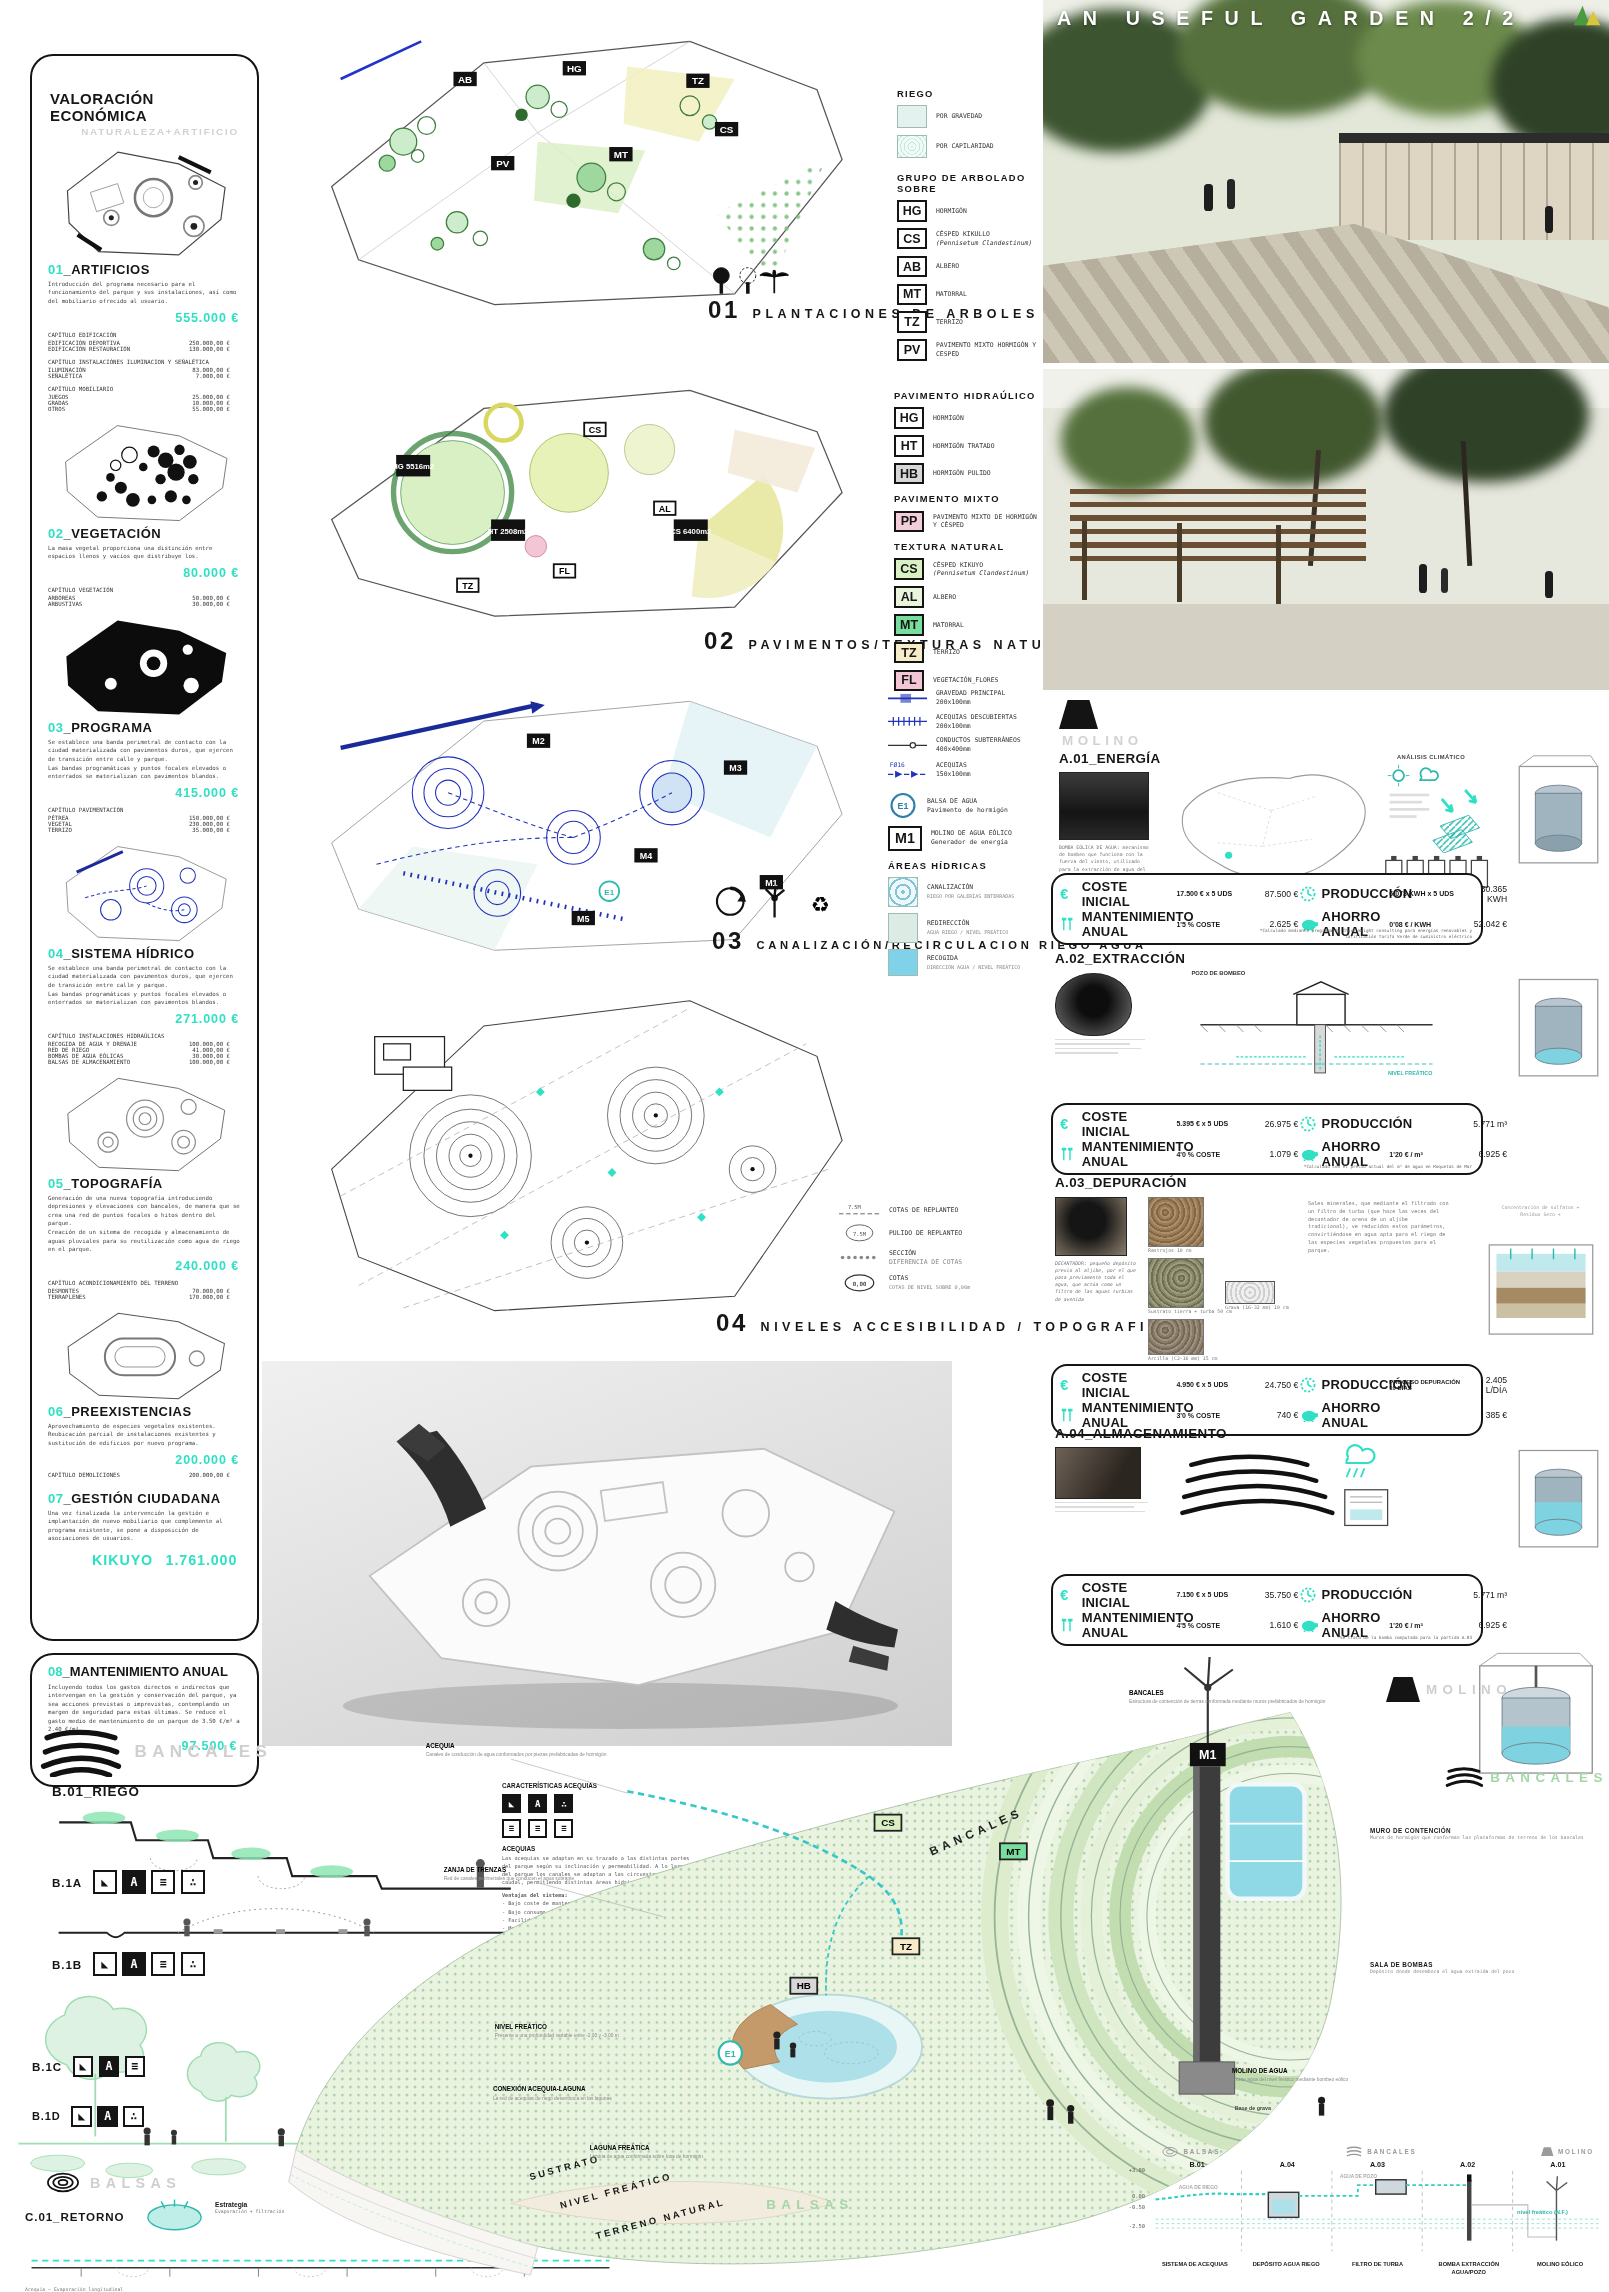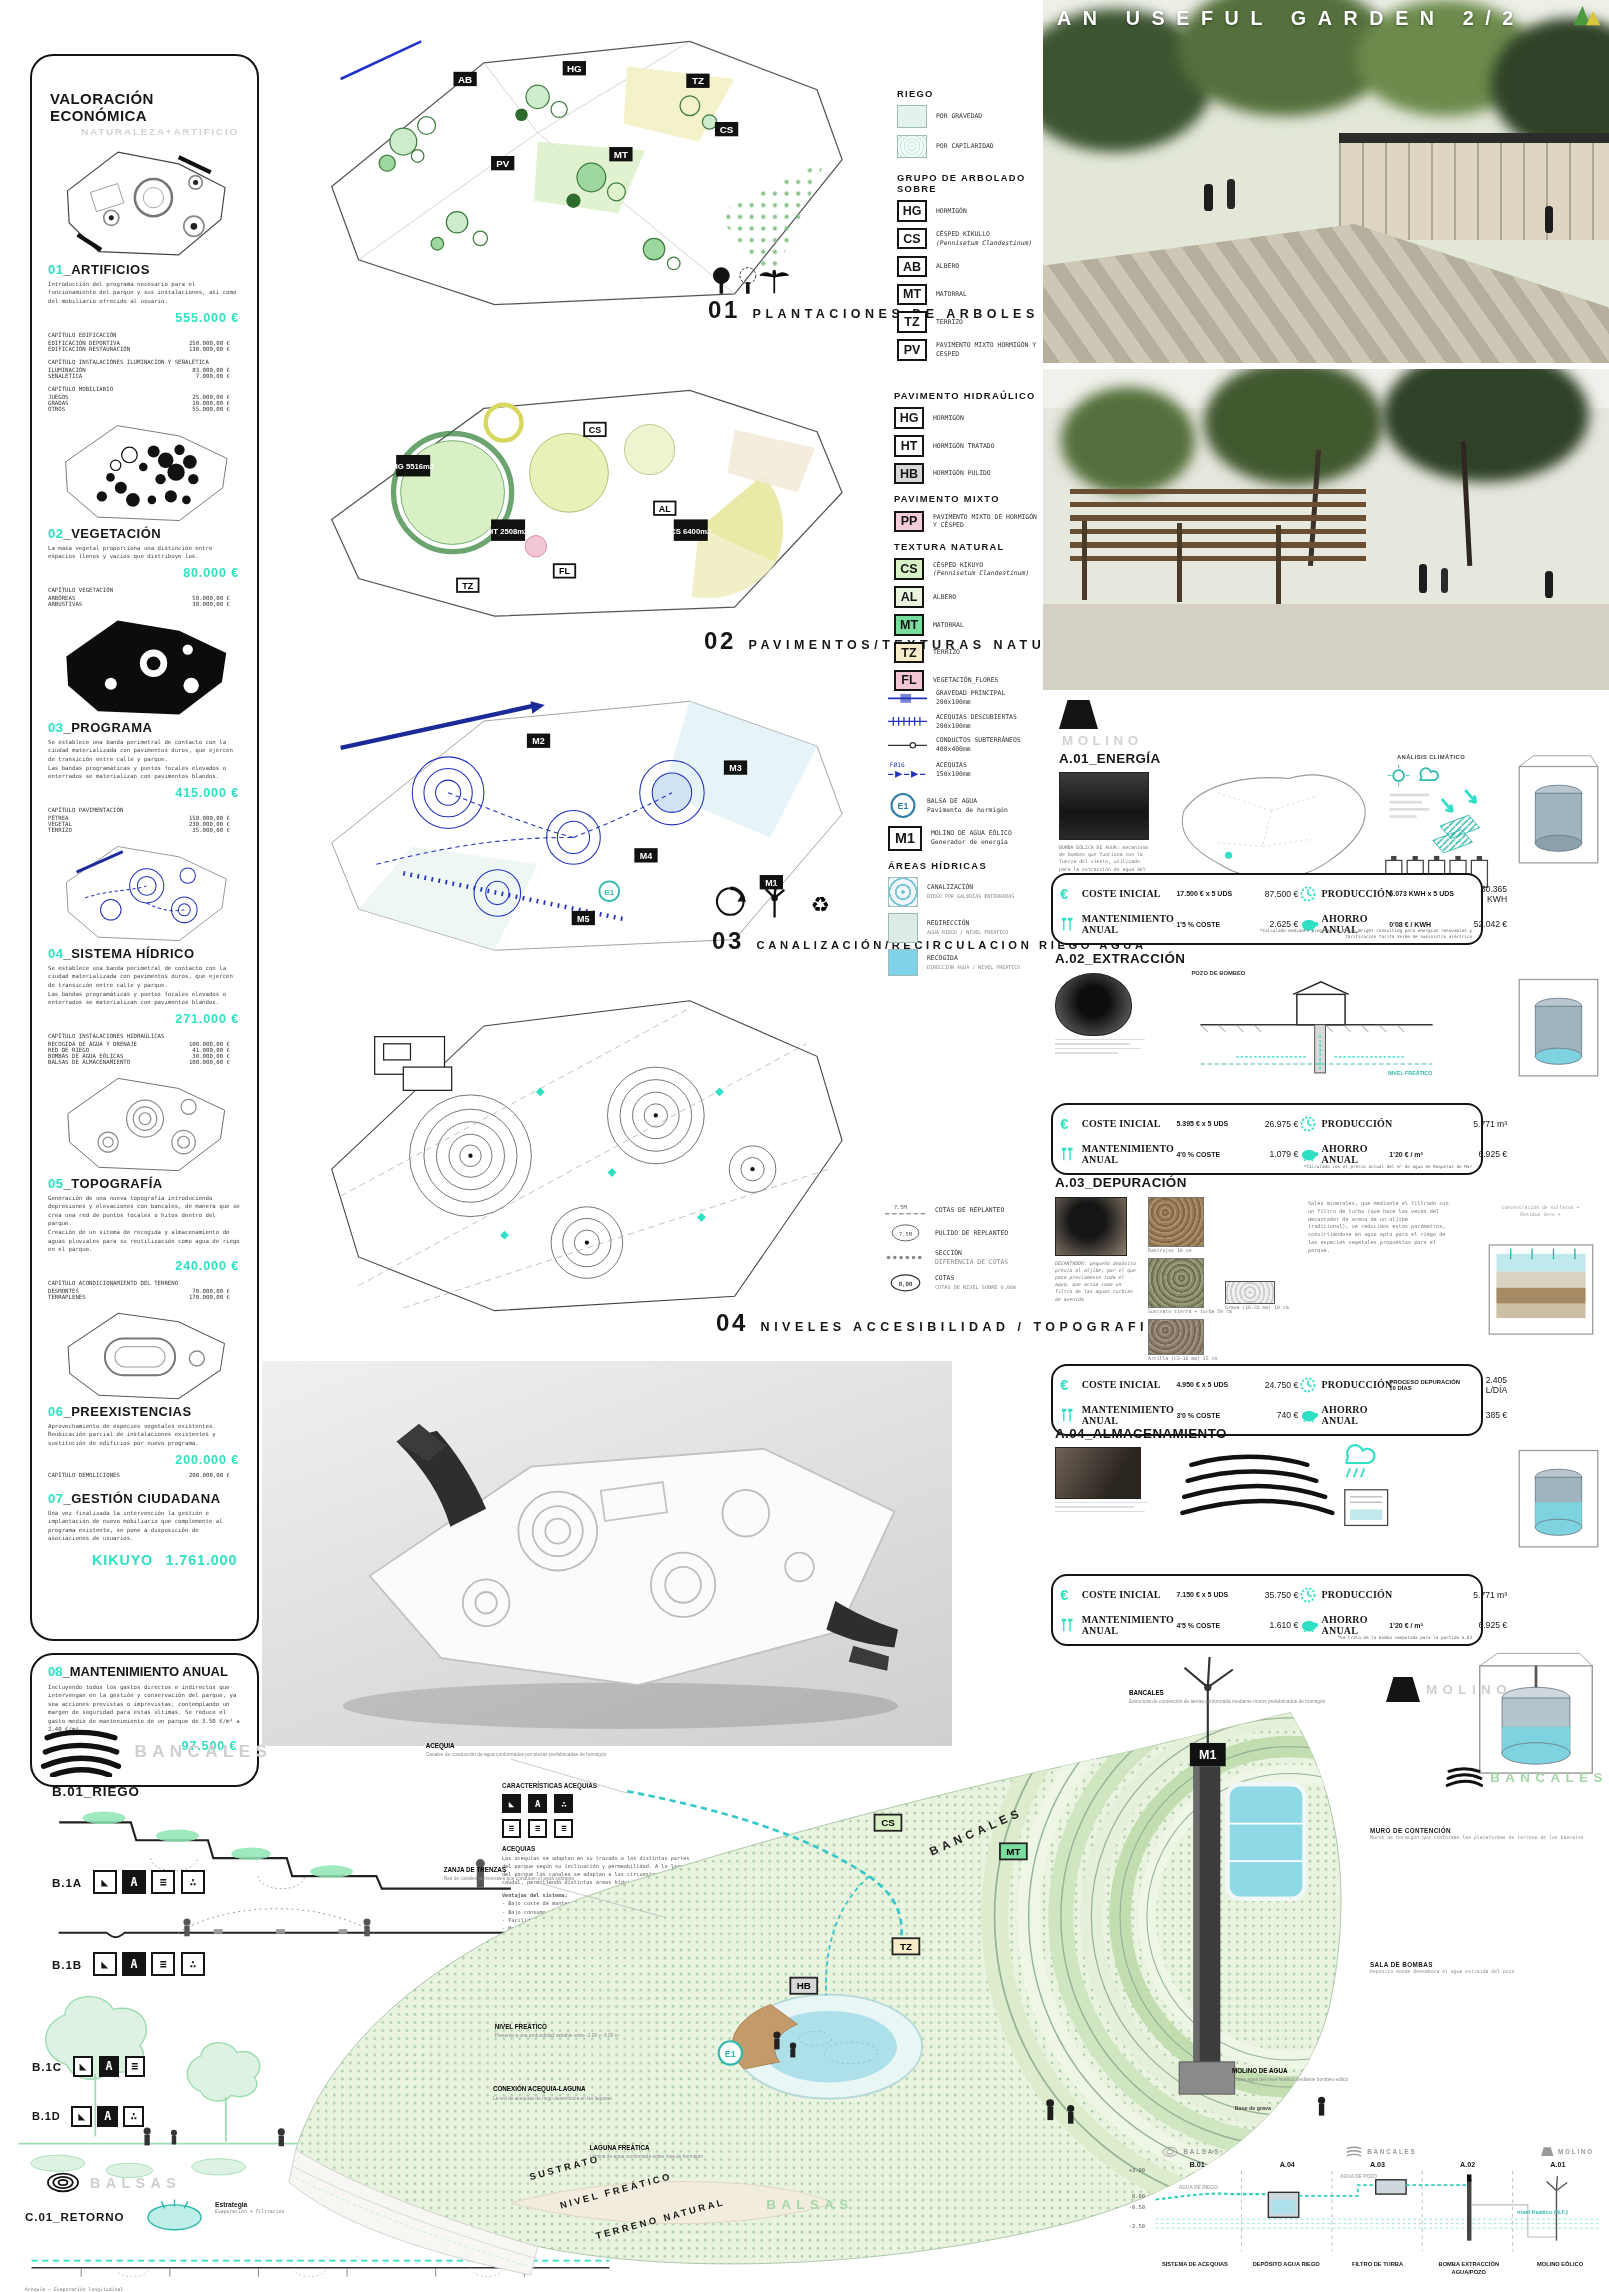--- a/index.html
+++ b/index.html
@@ -33,21 +33,21 @@
   .ltxt i{font-style:italic}
   .c-g{background:#d7d7d7}.c-pk{background:#f3cdd9}.c-cs{background:#d9efc4}.c-al{background:#eaf3dc}.c-mt{background:#79dd9d}.c-tz{background:#f6ecca}.c-fl{background:#f2c6d4}
   
   .photo{left:1043px;width:566px;overflow:hidden}
   .blob{position:absolute;border-radius:50%;filter:blur(6.3px)}
   #title{left:1057px;top:7.2px;width:537px;color:#fff;font-size:19.7px;letter-spacing:11.6px;white-space:nowrap;text-shadow:0 0.9px 2.7px rgba(0,0,0,.45)}
   .mtag{font-family:"Liberation Sans",sans-serif;font-weight:bold;letter-spacing:4.5px;color:#d2d2d2;font-size:13.4px}
   .mhead{font-family:"Liberation Sans",sans-serif;font-weight:bold;font-size:13.4px;letter-spacing:0.4px}
   .trap{width:39px;height:29px;background:#141414;clip-path:polygon(22% 0,78% 0,100% 100%,0 100%)}
   .ctable{border:2.7px solid #141414;border-radius:16px;background:#fff;width:432px;height:72px;display:grid;grid-template-columns:19.7px 93px 73px 47px 19.7px 66px 75px 41px;grid-auto-rows:1fr;align-items:center;padding:3.6px 7.2px;column-gap:1.8px;position:absolute}
-  .ctable .lb{font-family:Liberation Serif, serif;font-weight:bold;font-size:10px;letter-spacing:0.2px}
+  .ctable .lb{font-family:Liberation Sans, sans-serif;font-weight:bold;font-size:13px;letter-spacing:0.2px}
   .ctable .cc{font-family:"Liberation Sans",sans-serif;font-weight:bold;font-size:7px}
   .ctable .tt{font-family:"Liberation Sans",sans-serif;font-weight:normal;font-size:8.6px;text-align:right}
   .ctable .ic{color:var(--t);font-family:"Liberation Sans",sans-serif;font-weight:bold;font-size:14.3px}
   .fnote{position:absolute;font-size:4.3px;color:#666;width:224px;text-align:left;line-height:1.4}
   .mline{height:1.8px;background:#ddd;margin:2.7px 0}
   .microtxt{font-size:4.8px;color:#777;line-height:1.5}
   .photo-sq{background:linear-gradient(180deg,#3c3c3c,#141414 60%,#2a2a2a);border:0.9px solid #222}
   .soil1{background:repeating-radial-gradient(circle at 30% 30%,#9a7a58 0 1.8px,#85663f 1.8px 3.6px,#a8906c 3.6px 5.4px)}
   .soil2{background:repeating-radial-gradient(circle at 60% 40%,#8a8a6a 0 1.8px,#6f6f50 1.8px 3.6px,#9c9c80 3.6px 5.4px)}
   .glabel{font-family:"Liberation Sans",sans-serif;font-weight:bold;letter-spacing:5.4px;color:#cfcfcf;font-size:17px}
@@ -606,21 +606,21 @@
       <rect x="500" y="120" width="7" height="7" transform="rotate(45 503 123)"></rect>
     </g>
   <g fill="#111">
       <circle cx="225" cy="195" r="2.4"></circle>
       <circle cx="432" cy="150" r="2.4"></circle>
       <circle cx="355" cy="292" r="2.4"></circle>
       <circle cx="540" cy="210" r="2.4"></circle>
     </g>
 </svg>
 
-<div class="ab" style="left:885px;top:1198px;width:175px">
+<div class="ab" style="left:839px;top:1198px;width:175px">
   <div class="lrow">
       <svg width="41" height="12.5" viewBox="0 0 46 14">
         <text x="10" y="6" font-size="6" fill="#555" font-family="DejaVu Sans Mono">7.5M</text>
         <line x1="0" y1="11" x2="46" y2="11" stroke="#555" stroke-dasharray="5 3"></line>
       </svg>
       <span class="ltxt">COTAS DE REPLANTEO</span>
     </div>
   <div class="lrow">
       <svg width="41" height="19.7" viewBox="0 0 46 22">
         <ellipse cx="23" cy="11" rx="15" ry="9" fill="none" stroke="#555"></ellipse>

